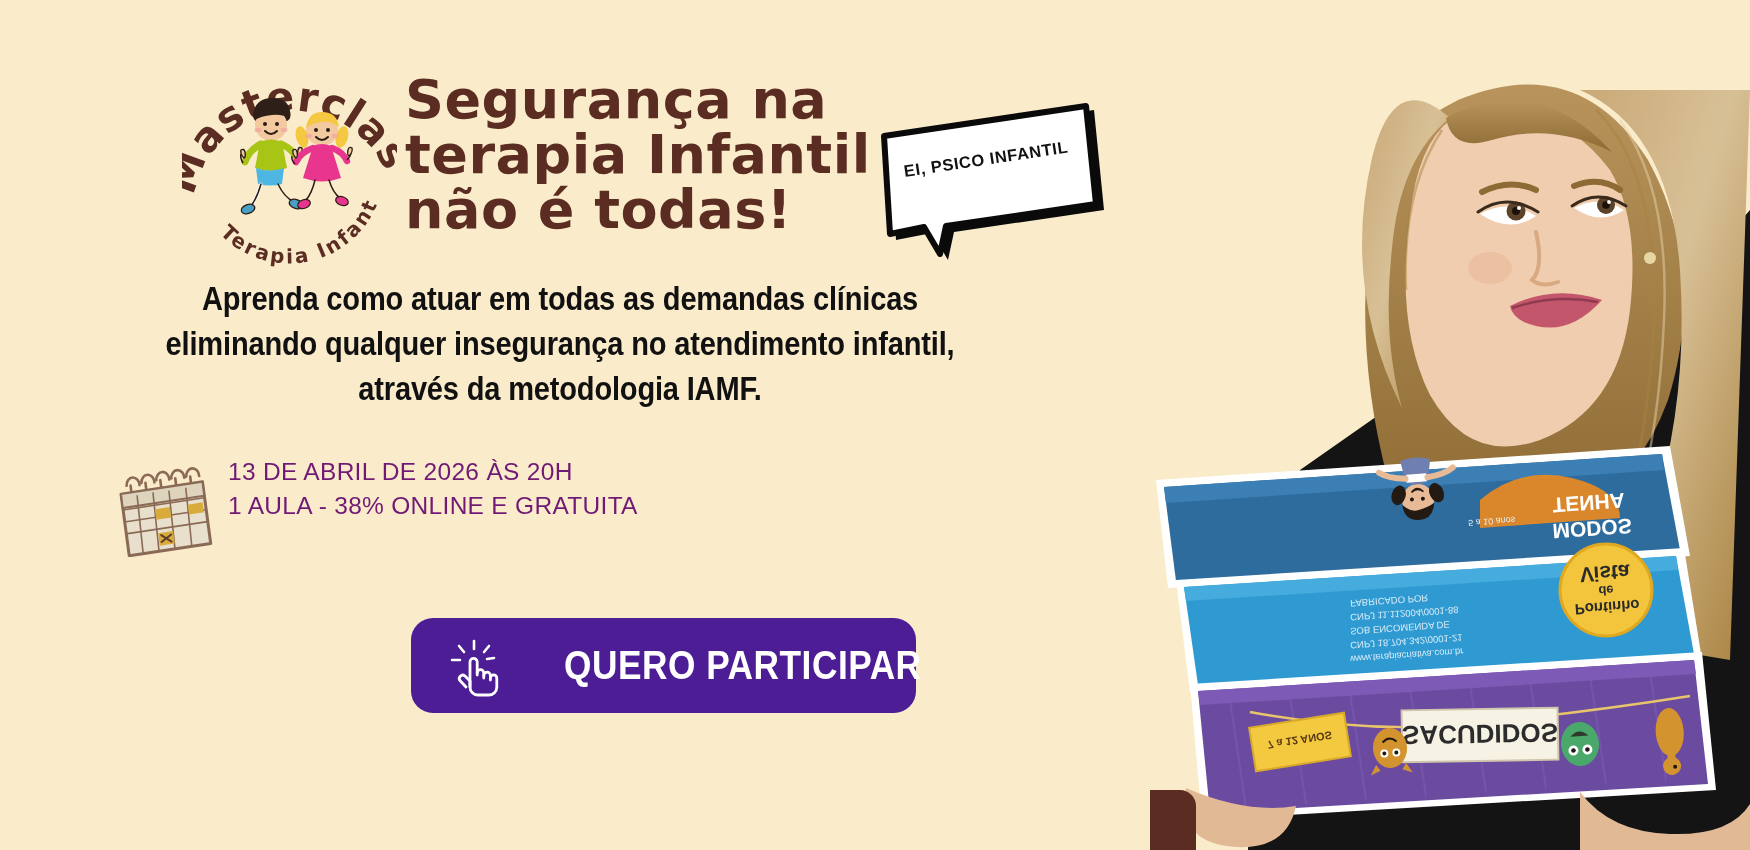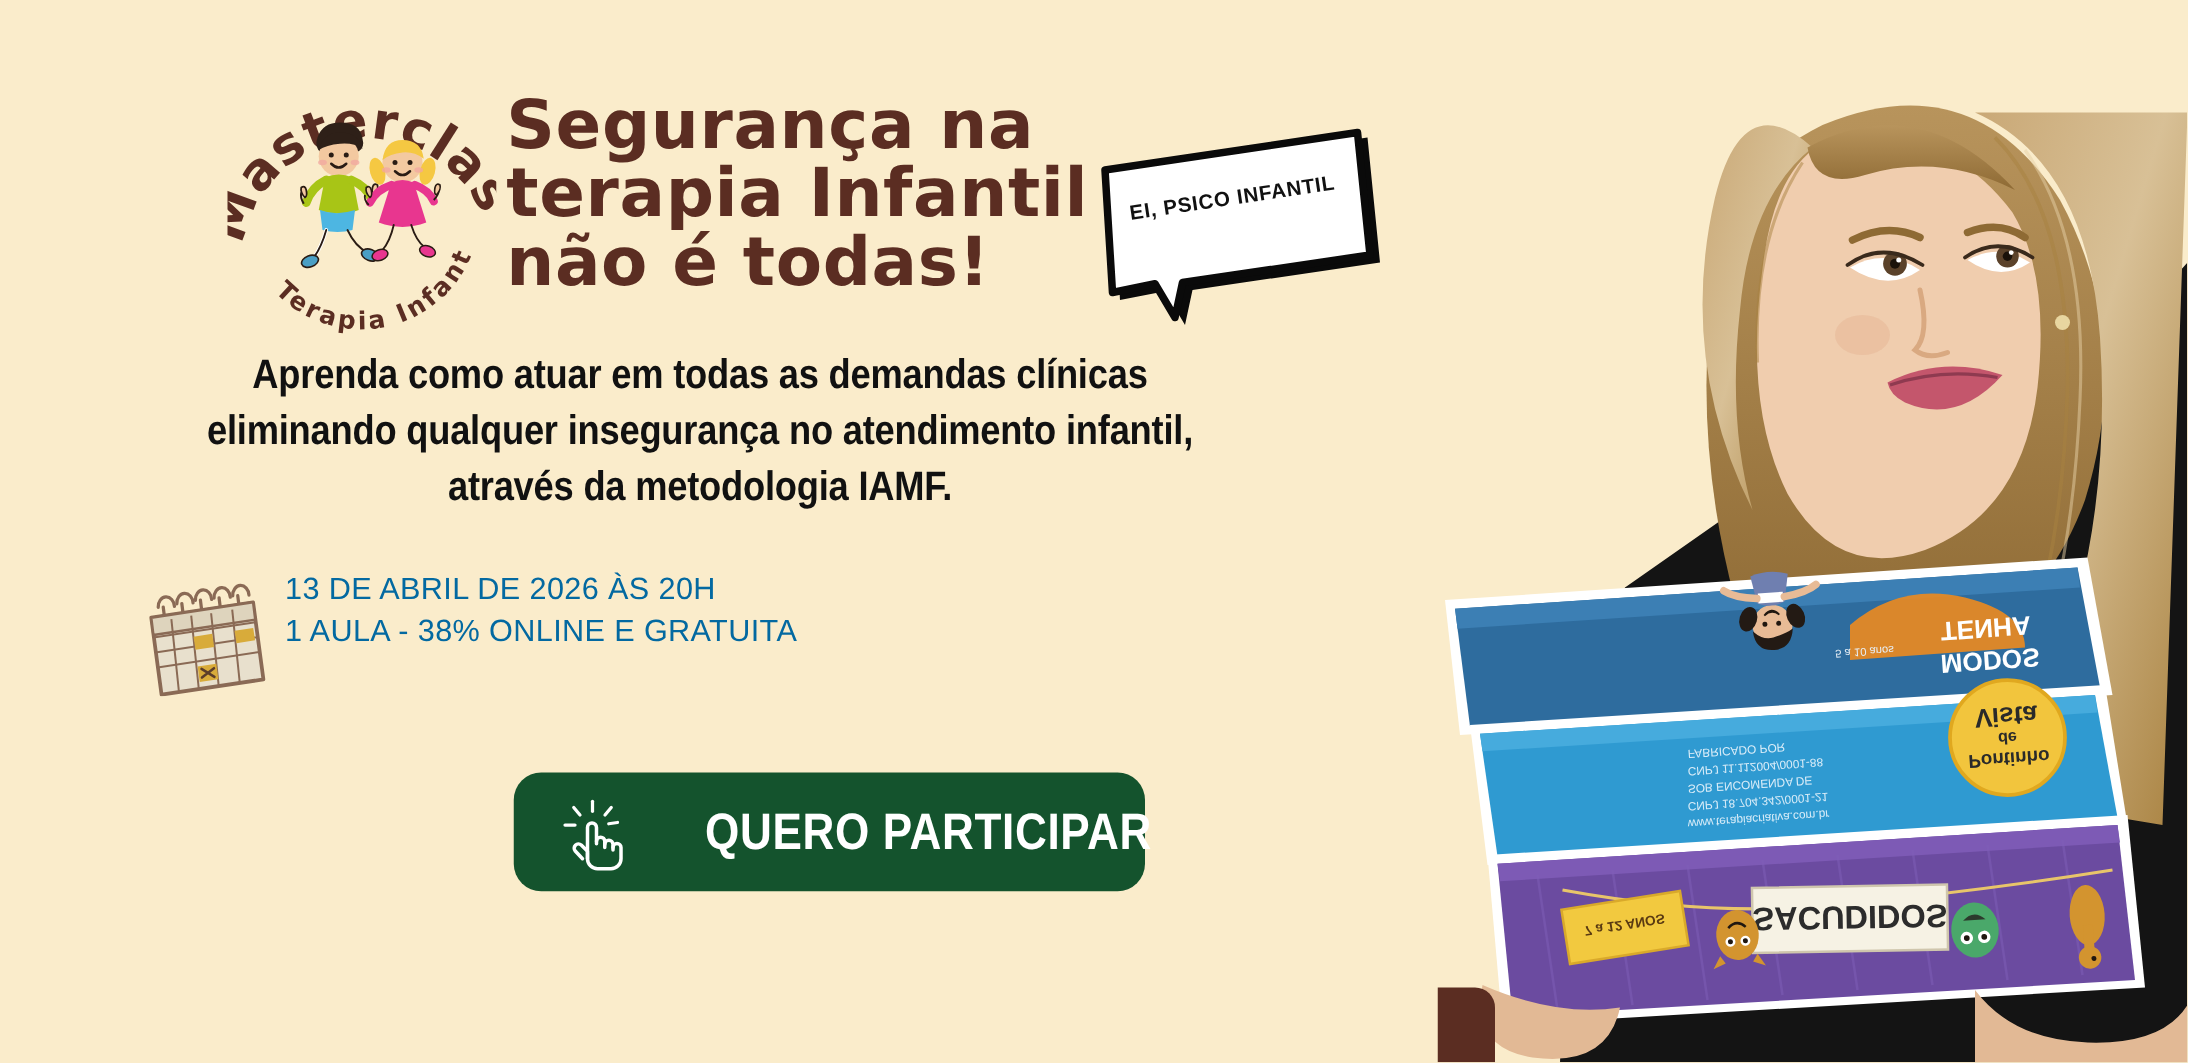--- a/index.html
+++ b/index.html
@@ -58,31 +58,31 @@
 
   
   .date-block {
     position:absolute; left:108px; top:455px; width:640px; height:110px;
   }
   .cal-icon { position:absolute; left:0; top:7px; width:108px; height:95px; }
   .cal-svg { width:108px; height:95px; display:block; }
   .date-lines {
     position:absolute; left:120px; top:0px;
     font-family:"Liberation Sans", sans-serif;
-    font-size:24.5px; line-height:34px; color:#0369a1;
+    font-size:24.5px; line-height:34px; color:#701a75;
     letter-spacing:0.3px; font-weight:400;
   }
   .date-lines .d-line { display:block; white-space:nowrap; }
   .date-lines .d-line b { font-weight:700; }
 
   
   .cta {
     position:absolute; left:411px; top:618px;
     width:505px; height:95px;
-    background:#14532d; border-radius:22px;
+    background:#4c1d95; border-radius:22px;
     display:flex; align-items:center; justify-content:flex-start;
     cursor:pointer; border:none; padding:0;
   }
   .cta-icon { width:62px; height:62px; margin-left:33px; flex:0 0 auto; }
   .cta-icon svg { width:62px; height:62px; display:block; }
   .cta-label {
     color:#fff;
     font-family:"Liberation Sans Narrow","Liberation Sans",sans-serif;
     font-weight:700; font-size:41px; letter-spacing:0.6px;
     margin-left:58px; white-space:nowrap;

